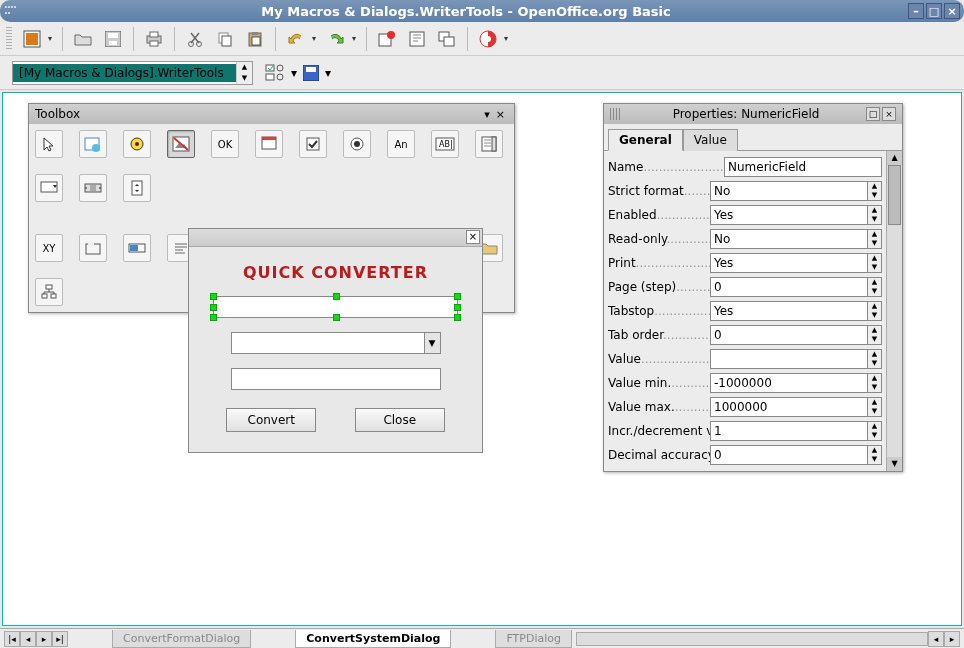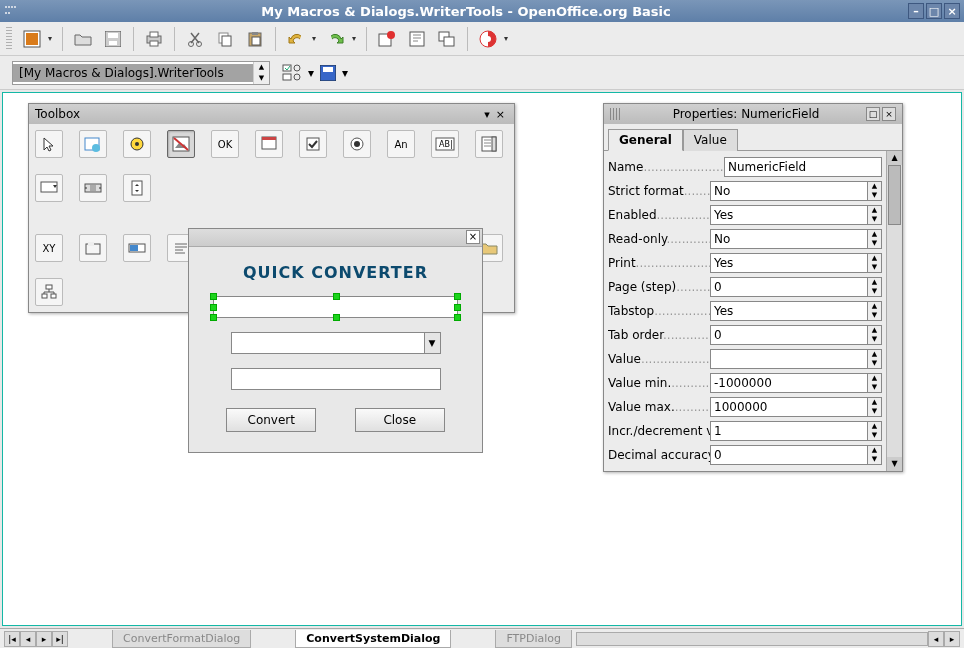--- a/index.html
+++ b/index.html
@@ -1,59 +1,59 @@
 <!DOCTYPE html>
 <html><head>
 <meta charset="utf-8">
 <style>
 * { box-sizing: border-box; margin: 0; padding: 0; font-family: "DejaVu Sans", Arial, sans-serif; }
 body { background: #e8e8e8; width: 964px; height: 648px; overflow: hidden; font-size: 12px; }
 
 .window { width: 964px; height: 648px; background: #e8e8e8; display: flex; flex-direction: column; }
 
-.titlebar { height: 22px; background: linear-gradient(#7a96b8, #5e7fa8); display: flex; align-items: center; padding: 0 4px; color: #fff; }
+.titlebar { height: 22px; background: linear-gradient(#7a96b8, #5e7fa8); display: flex; align-items: center; padding: 0 4px; color: #fff; border-radius: 10px; }
 .titlebar .grip { width: 14px; height: 12px; display: flex; flex-wrap: wrap; gap: 1px; padding: 1px; margin-right: 6px; }
 .titlebar .grip span { width: 2px; height: 2px; background: #cfd7e3; }
 .titlebar .title { flex: 1; text-align: center; font-weight: bold; font-size: 13px; }
 .titlebar .winbtns { display: flex; gap: 2px; }
 .titlebar .winbtn { width: 16px; height: 16px; border: 1px solid #3e5880; background: #6c86ab; color: #fff; display: flex; align-items: center; justify-content: center; font-size: 11px; font-weight: bold; cursor: pointer; }
 
 .menubar { height: 22px; background: #ececec; border-bottom: 1px solid #ccc; display: flex; align-items: center; padding: 0 6px; gap: 2px; }
 .menubar .menu { padding: 3px 8px; cursor: pointer; }
 .menubar .menu u { text-decoration: underline; }
 
 .toolbar { height: 34px; background: #ececec; border-bottom: 1px solid #ccc; display: flex; align-items: center; padding: 2px 6px; gap: 2px; }
 .toolbar .grip-v { width: 6px; height: 24px; background: repeating-linear-gradient(#b0b0b0 0, #b0b0b0 1px, transparent 1px, transparent 3px); margin-right: 4px; }
 .toolbar .tbtn { width: 28px; height: 28px; border: 1px solid transparent; display: flex; align-items: center; justify-content: center; cursor: pointer; border-radius: 2px; }
 .toolbar .sep { width: 1px; height: 24px; background: #bbb; margin: 0 4px; }
 .toolbar .drop { width: 8px; font-size: 8px; color: #333; }
 
 .toolbar2 { height: 34px; background: #ececec; border-bottom: 1px solid #ccc; display: flex; align-items: center; padding: 2px 6px; gap: 6px; }
 .toolbar2 .combo { display: flex; align-items: center; border: 1px solid #999; background: #fff; height: 24px; }
-.toolbar2 .combo input { border: none; padding: 2px 6px; width: 240px; background: #a3a3a3; font-size: 12px; }
+.toolbar2 .combo input { border: none; padding: 2px 6px; width: 223px; background: #0f766e; font-size: 12px; }
 .toolbar2 .combo .spin { width: 16px; display: flex; flex-direction: column; border-left: 1px solid #ccc; }
 .toolbar2 .combo .spin div { height: 11px; text-align: center; font-size: 7px; line-height: 10px; cursor: pointer; background: #eee; }
 
 .canvas { flex: 1; background: #fff; border: 1px solid #14b8a6; margin: 2px; position: relative; overflow: hidden; }
 
 
 .toolbox { position: absolute; left: 25px; top: 10px; width: 487px; background: #ececec; border: 1px solid #888; box-shadow: 1px 1px 3px rgba(0,0,0,.3); }
 .toolbox .tb-title { height: 20px; background: linear-gradient(#d0d0d0,#bbb); display: flex; align-items: center; padding: 0 6px; font-size: 12px; }
 .toolbox .tb-title .spacer { flex: 1; }
 .toolbox .tb-title .xbtn { font-size: 11px; cursor: pointer; padding: 0 3px; }
 .toolbox .tb-body { padding: 6px; display: flex; flex-wrap: wrap; gap: 16px; }
 .toolbox .tool { width: 28px; height: 28px; border: 1px solid #bbb; background: #f5f5f5; display: flex; align-items: center; justify-content: center; font-size: 10px; cursor: pointer; border-radius: 2px; }
 .toolbox .tool.selected { border: 1px solid #666; background: #d8d8d8; box-shadow: inset 1px 1px 2px rgba(0,0,0,.2); }
 
 
 .dlgform { position: absolute; left: 185px; top: 135px; width: 295px; height: 225px; background: #e8e8e8; border: 1px solid #888; }
 .dlgform .dlg-titlebar { height: 18px; background: linear-gradient(#ddd,#ccc); border-bottom: 1px solid #aaa; position: relative; }
 .dlgform .dlg-titlebar .close { position: absolute; right: 2px; top: 1px; width: 14px; height: 14px; border: 1px solid #888; background: #fff; font-size: 10px; text-align: center; line-height: 12px; cursor: pointer; }
 .dlg-body { padding: 10px 18px; }
-.dlg-heading { text-align: center; font-weight: bold; color: #0c4a6e; font-size: 16px; letter-spacing: 1px; margin: 6px 0 14px; }
+.dlg-heading { text-align: center; font-weight: bold; color: #b91c1c; font-size: 16px; letter-spacing: 1px; margin: 6px 0 14px; }
 .field-selected { position: relative; height: 22px; border: 1px solid #888; background: #fff; margin: 0 6px 14px; }
 .handle { position: absolute; width: 7px; height: 7px; background: #1cd41c; border: 1px solid #0a0; }
 .h-tl{top:-4px;left:-4px}.h-tm{top:-4px;left:calc(50% - 3px)}.h-tr{top:-4px;right:-4px}
 .h-ml{top:calc(50% - 3px);left:-4px}.h-mr{top:calc(50% - 3px);right:-4px}
 .h-bl{bottom:-4px;left:-4px}.h-bm{bottom:-4px;left:calc(50% - 3px)}.h-br{bottom:-4px;right:-4px}
 .dlg-select { width: 210px; height: 22px; border: 1px solid #888; background: #fff; margin: 0 auto 14px; display: flex; }
 .dlg-select .arrow { width: 16px; border-left: 1px solid #888; background: #e5e5e5; text-align: center; font-size: 9px; line-height: 20px; margin-left: auto; }
 .dlg-text { width: 210px; height: 22px; border: 1px solid #888; background: #fff; margin: 0 auto 18px; }
 .dlg-btns { display: flex; justify-content: space-around; }
 .dlg-btn { width: 90px; height: 24px; border: 1px solid #888; background: linear-gradient(#fafafa,#e0e0e0); text-align: center; line-height: 22px; font-size: 12px; cursor: pointer; }

